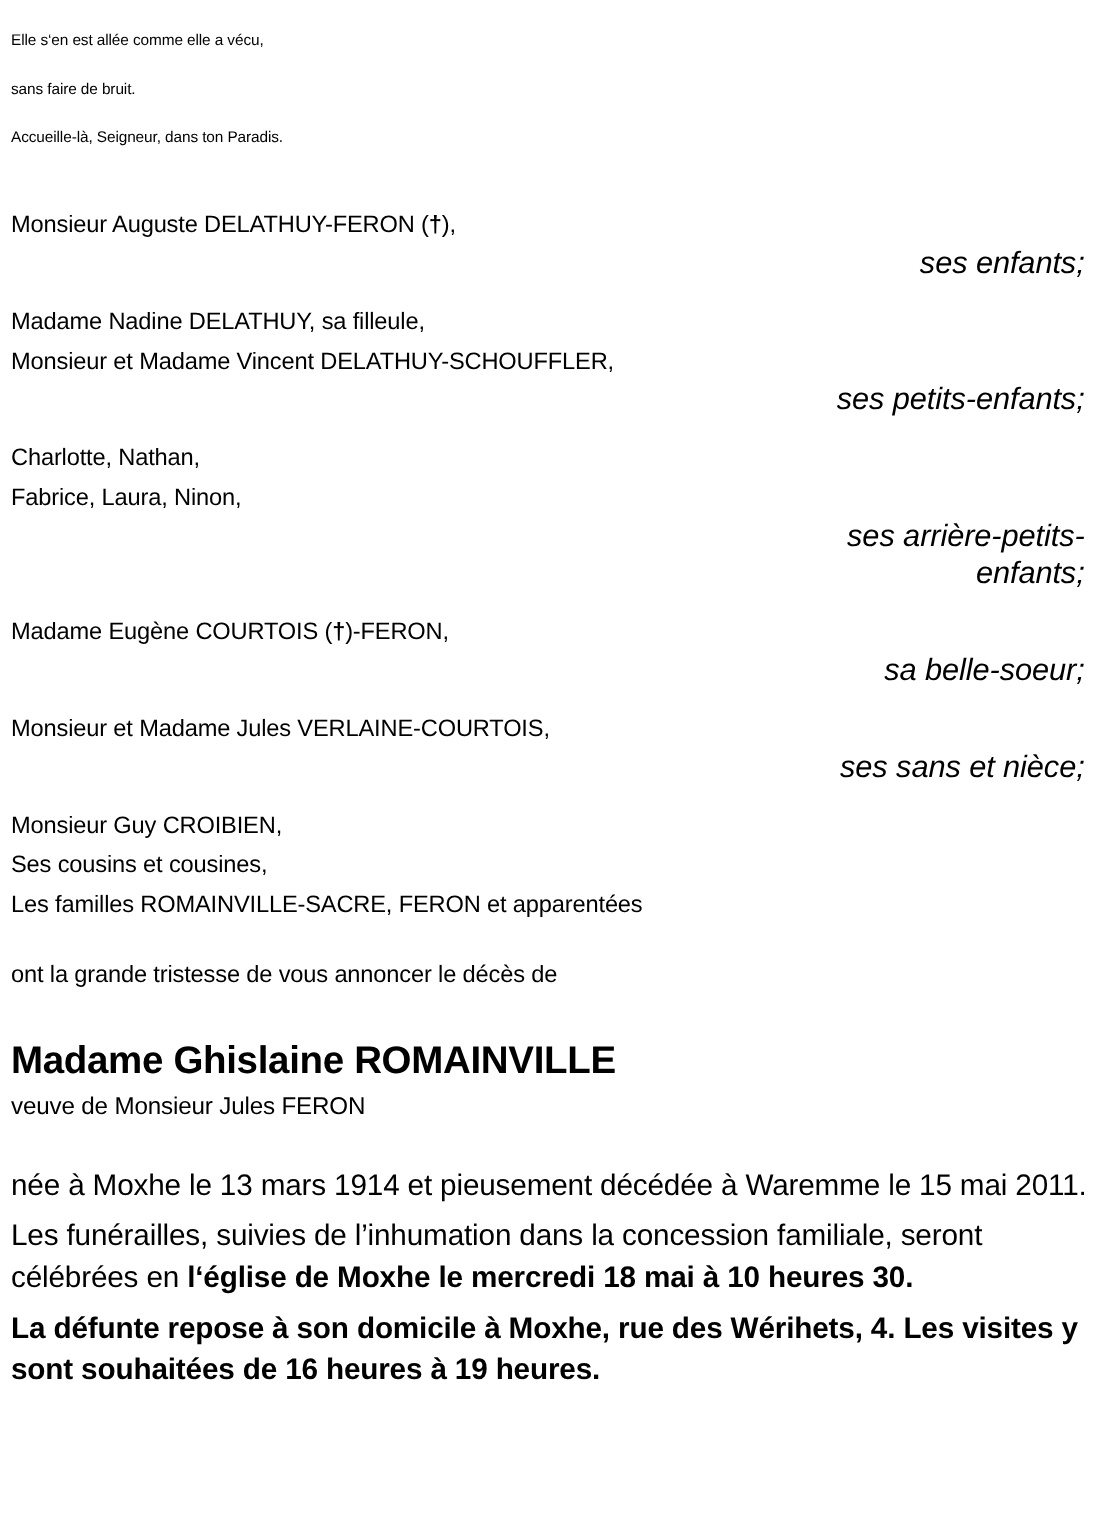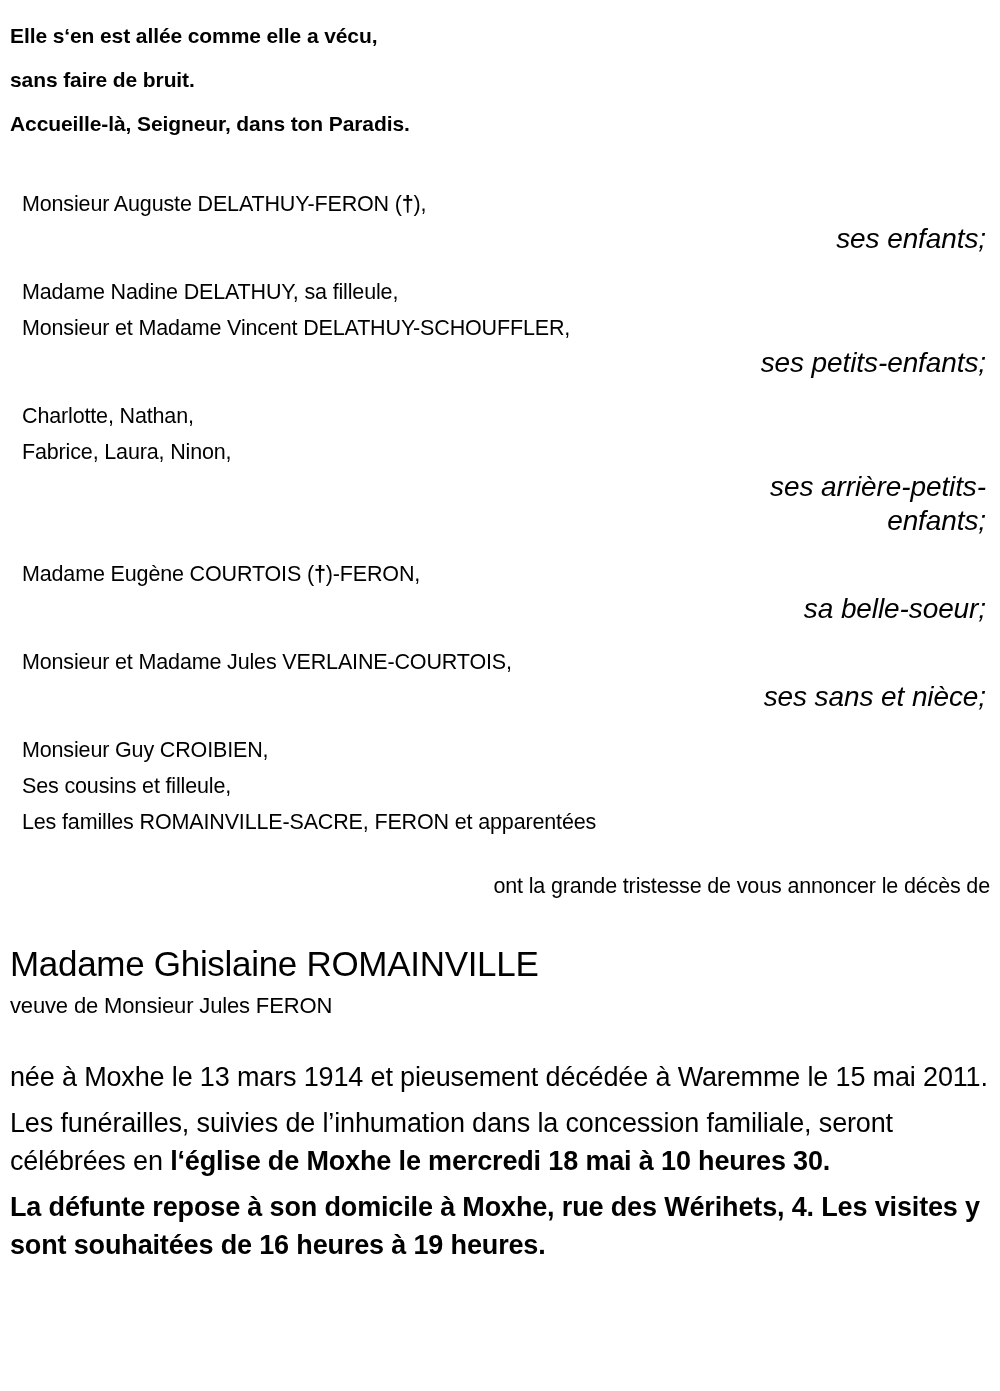--- a/index.html
+++ b/index.html
@@ -21,62 +21,61 @@
     padding: 0;
     box-sizing: border-box;
     overflow: hidden;
   }
   .inner {
     padding: 14px 10px 0 10px;
   }
 
   
   .invocation {
-    font-weight: bold;
-    font-size: 21px;
+    font-weight: normal;
+    font-size: 14px;
     line-height: 44px;
     letter-spacing: -0.1px;
   }
   .invocation .line { white-space: nowrap; }
 
   
   .family {
     margin-top: 40px;
   }
   .group {
     margin-bottom: 18px;
   }
   .names {
     font-size: 21.5px;
     line-height: 36px;
     letter-spacing: -0.15px;
   }
-  .names .nm { white-space: nowrap; margin-left: 12px; }
+  .names .nm { white-space: nowrap; }
   .relation {
     font-style: italic;
     font-size: 28px;
     line-height: 34px;
     text-align: right;
     letter-spacing: -0.1px;
     padding-right: 4px;
   }
   .relation .rl { display: block; white-space: nowrap; }
 
   
   .lead {
     font-size: 21.5px;
     line-height: 36px;
     margin-top: 28px;
     letter-spacing: -0.15px;
-    text-align: right;
   }
 
   
   .deceased-name {
-    font-weight: normal;
+    font-weight: bold;
     font-size: 35px;
     line-height: 48px;
     margin-top: 36px;
     letter-spacing: -0.3px;
   }
   .spouse {
     font-size: 22px;
     line-height: 36px;
     letter-spacing: -0.15px;
   }
@@ -159,21 +158,21 @@
           <div class="nm">Monsieur et Madame Jules VERLAINE-COURTOIS,</div>
         </div>
         <div class="relation">
           <span class="rl">ses sans et nièce;</span>
         </div>
       </div>
 
       <div class="group">
         <div class="names">
           <div class="nm">Monsieur Guy CROIBIEN,</div>
-          <div class="nm">Ses cousins et filleule,</div>
+          <div class="nm">Ses cousins et cousines,</div>
           <div class="nm">Les familles ROMAINVILLE-SACRE, FERON et apparentées</div>
         </div>
       </div>
 
     </div>
 
     <div class="lead">ont la grande tristesse de vous annoncer le décès de</div>
 
     <div class="deceased-name">Madame Ghislaine ROMAINVILLE</div>
 

